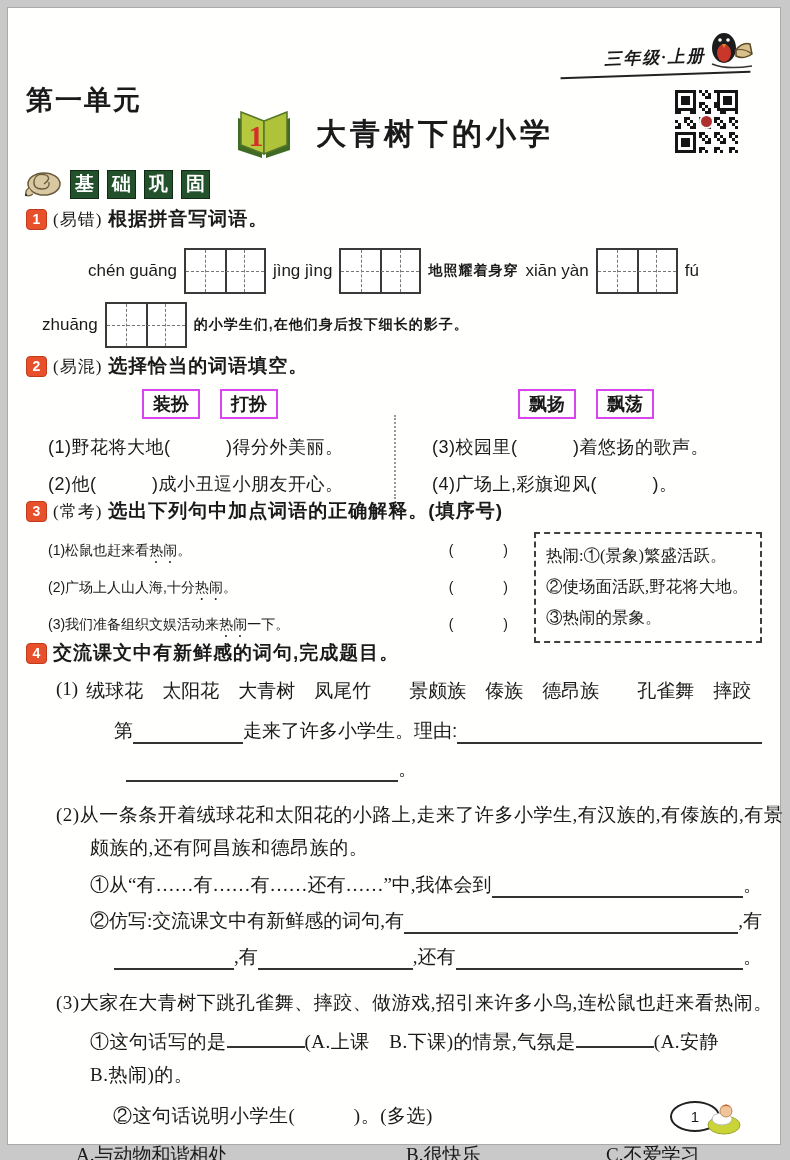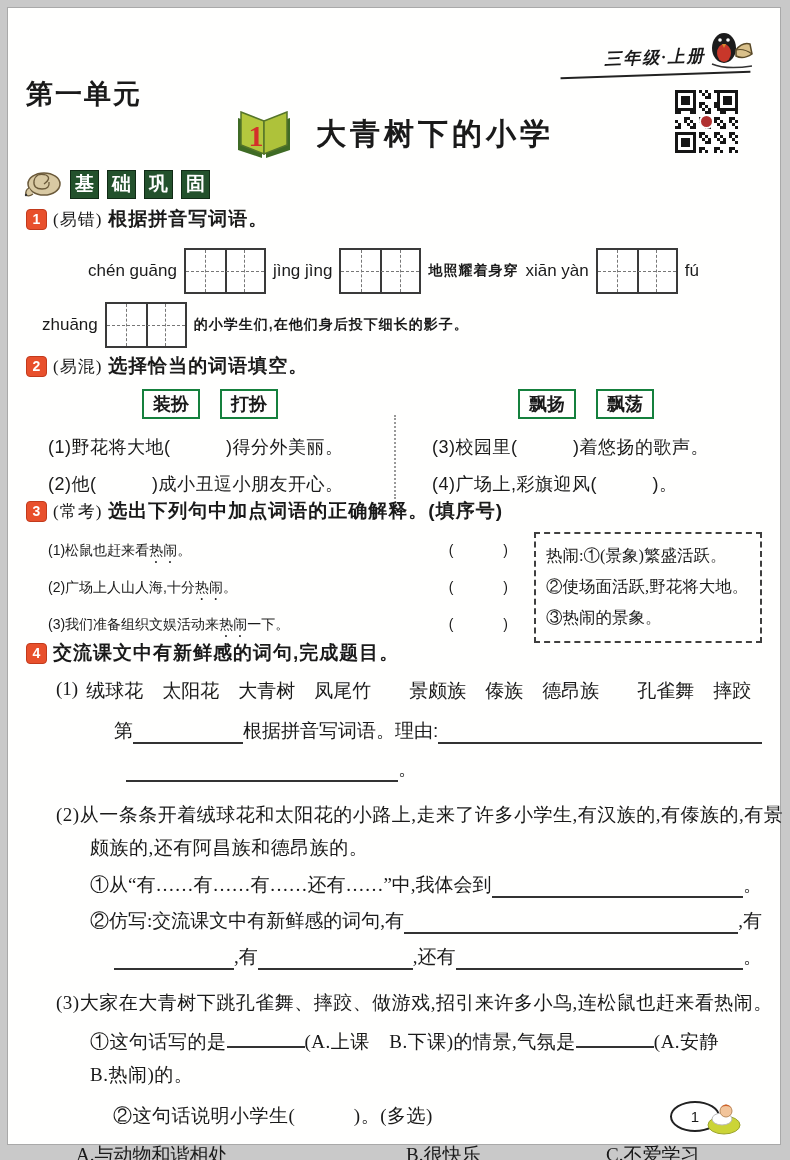--- a/index.html
+++ b/index.html
@@ -22,21 +22,21 @@
   .qr{
     position:absolute;top:82px;right:42px;width:63px;height:63px;
     display:grid;grid-template-columns:repeat(21,3px);grid-auto-rows:3px;background:#fff;
   }
   .qr i{display:block;}
   .qr i.d{background:#151515;}
   .qr::after{
     content:"";position:absolute;left:24px;top:24px;width:15px;height:15px;border-radius:50%;
     background:#b03030;border:2px solid #fff;box-sizing:border-box;
   }
-  .unit{position:absolute;left:18px;top:68px;font-size:27px;font-weight:bold;letter-spacing:2px;}
+  .unit{position:absolute;left:18px;top:74px;font-size:27px;font-weight:bold;letter-spacing:2px;}
   .lesson{position:absolute;left:0;right:0;top:98px;display:flex;justify-content:center;align-items:center;gap:22px;}
   .lesson-title{font-size:30px;font-weight:bold;letter-spacing:4px;}
   
   .section-hdr{position:absolute;left:14px;top:160px;display:flex;align-items:center;gap:6px;}
   .sec-box{
     width:27px;height:27px;background:#23512c;color:#fff;border:1px solid #102a15;
     display:flex;align-items:center;justify-content:center;font-size:19px;font-weight:bold;margin-right:2px;
   }
   
   .q{position:absolute;left:18px;right:18px;}
@@ -54,21 +54,21 @@
   .wbox{position:relative;width:82px;height:46px;border:2px solid #3a3a3a;box-sizing:border-box;background:#fff;flex:0 0 auto;}
   .wbox .vsolid{position:absolute;left:50%;top:0;bottom:0;border-left:2px solid #3a3a3a;}
   .wbox .hdash{position:absolute;left:0;right:0;top:50%;border-top:1px dashed #777;}
   .wbox .vdash1{position:absolute;left:25%;top:0;bottom:0;border-left:1px dashed #777;}
   .wbox .vdash2{position:absolute;left:75%;top:0;bottom:0;border-left:1px dashed #777;}
   
   .q2-body{position:relative;display:flex;margin-top:6px;}
   .q2-col{width:50%;box-sizing:border-box;}
   .q2-divider{position:absolute;left:50%;top:30px;bottom:4px;border-left:2px dotted #999;}
   .chip-row{display:flex;justify-content:center;gap:20px;margin:4px 0 10px;}
-  .chip{border:2px solid #15803d;padding:0 9px;font-size:18px;font-weight:600;line-height:26px;}
+  .chip{border:2px solid #d946ef;padding:0 9px;font-size:18px;font-weight:600;line-height:26px;}
   .fill-item{font-size:18px;font-weight:500;line-height:37px;letter-spacing:.5px;padding-left:22px;}
   
   .q3-body{display:flex;margin-top:8px;gap:14px;}
   .q3-items{flex:1;}
   .q3-item{display:flex;font-size:14px;font-weight:500;line-height:37px;padding-left:22px;}
   .q3-par{margin-left:auto;margin-right:10px;letter-spacing:2px;}
   .dotted{
     text-emphasis:filled dot;text-emphasis-position:under right;
     -webkit-text-emphasis:filled dot;-webkit-text-emphasis-position:under right;
   }
@@ -689,21 +689,21 @@
 
     <div class="q4-words kai">
       <span style="margin-right:8px;font-weight:500;">(1)</span>
       <span>绒球花　太阳花　大青树　凤尾竹</span>
       <span>景颇族　傣族　德昂族</span>
       <span>孔雀舞　摔跤</span>
     </div>
     <div class="fline" style="margin:14px 0 0 88px;">
       <span>第</span>
       <span class="blank" style="width:110px;"></span>
-      <span>根据拼音写词语。理由:</span>
+      <span>走来了许多小学生。理由:</span>
       <span class="blank grow"></span>
     </div>
     <div class="fline" style="margin:12px 0 0 100px;">
       <span class="blank" style="width:272px;"></span>
       <span>。</span>
     </div>
 
     <div class="para kai hang" style="margin:16px 0 0 30px;width:700px;">
       <span>(2)</span><span>从一条条开着绒球花和太阳花的小路上,走来了许多小学生,有汉族的,有傣族的,有景颇族的,还有阿昌族和德昂族的。</span>
     </div>

